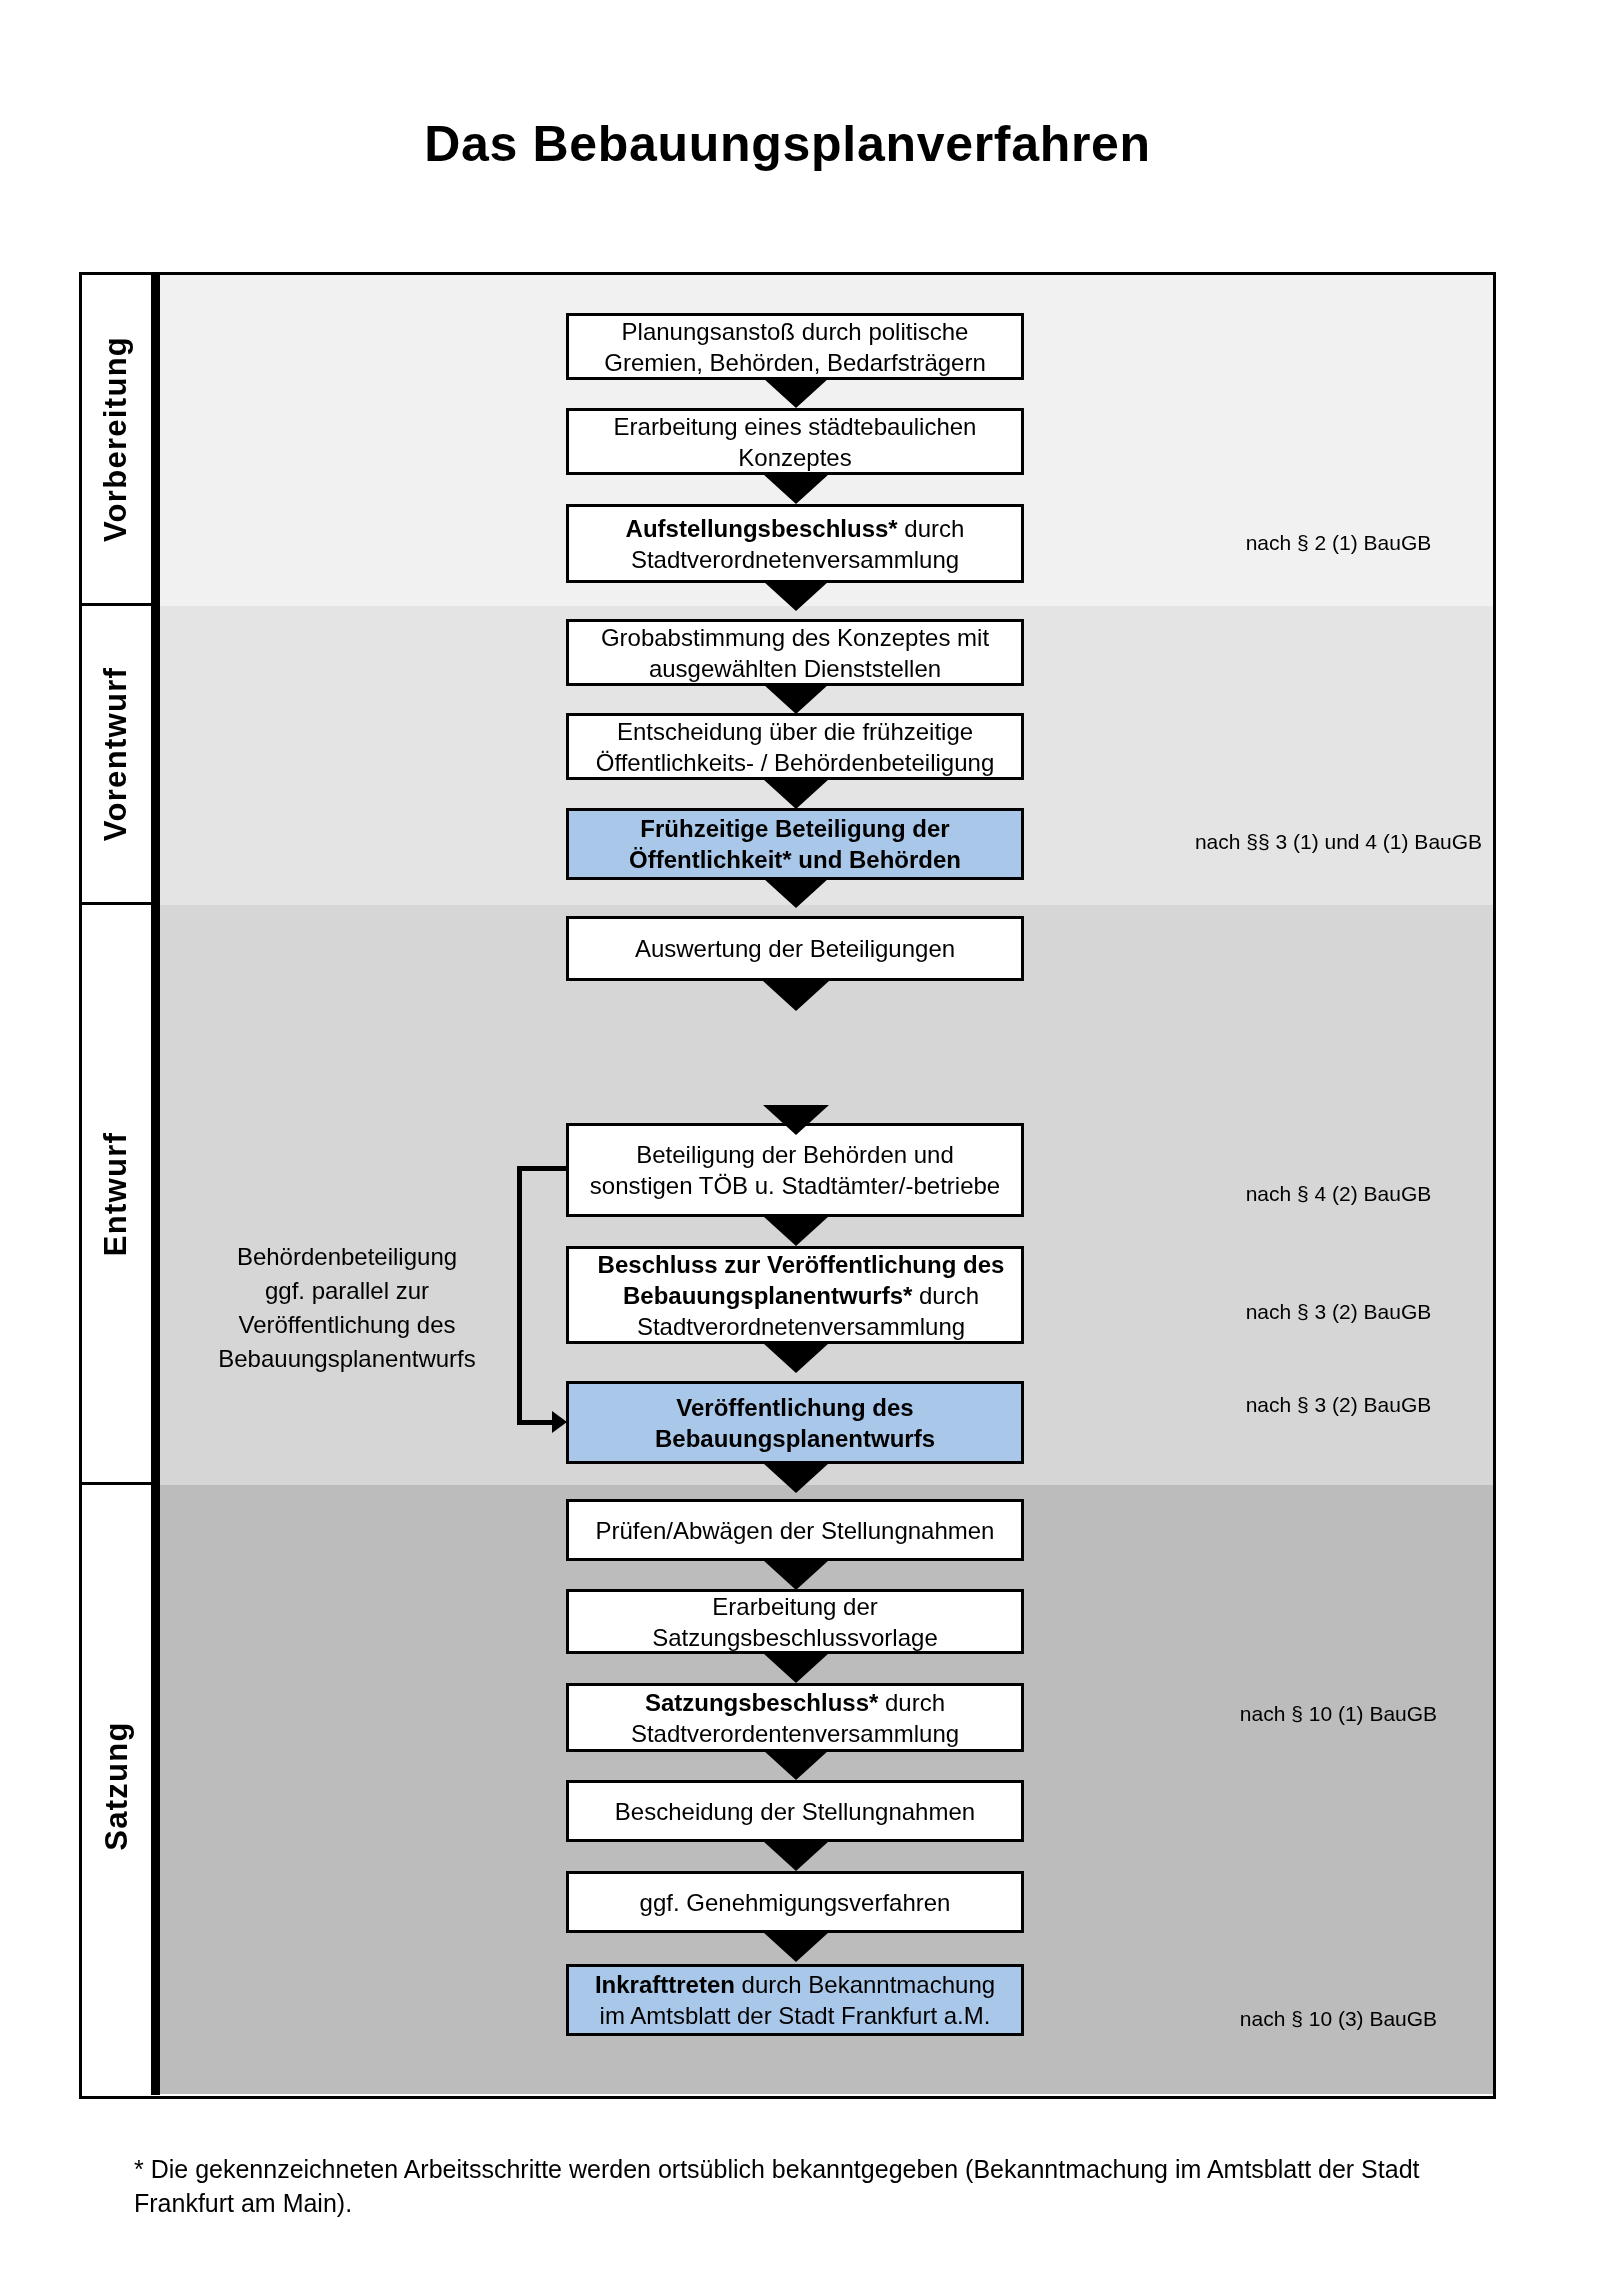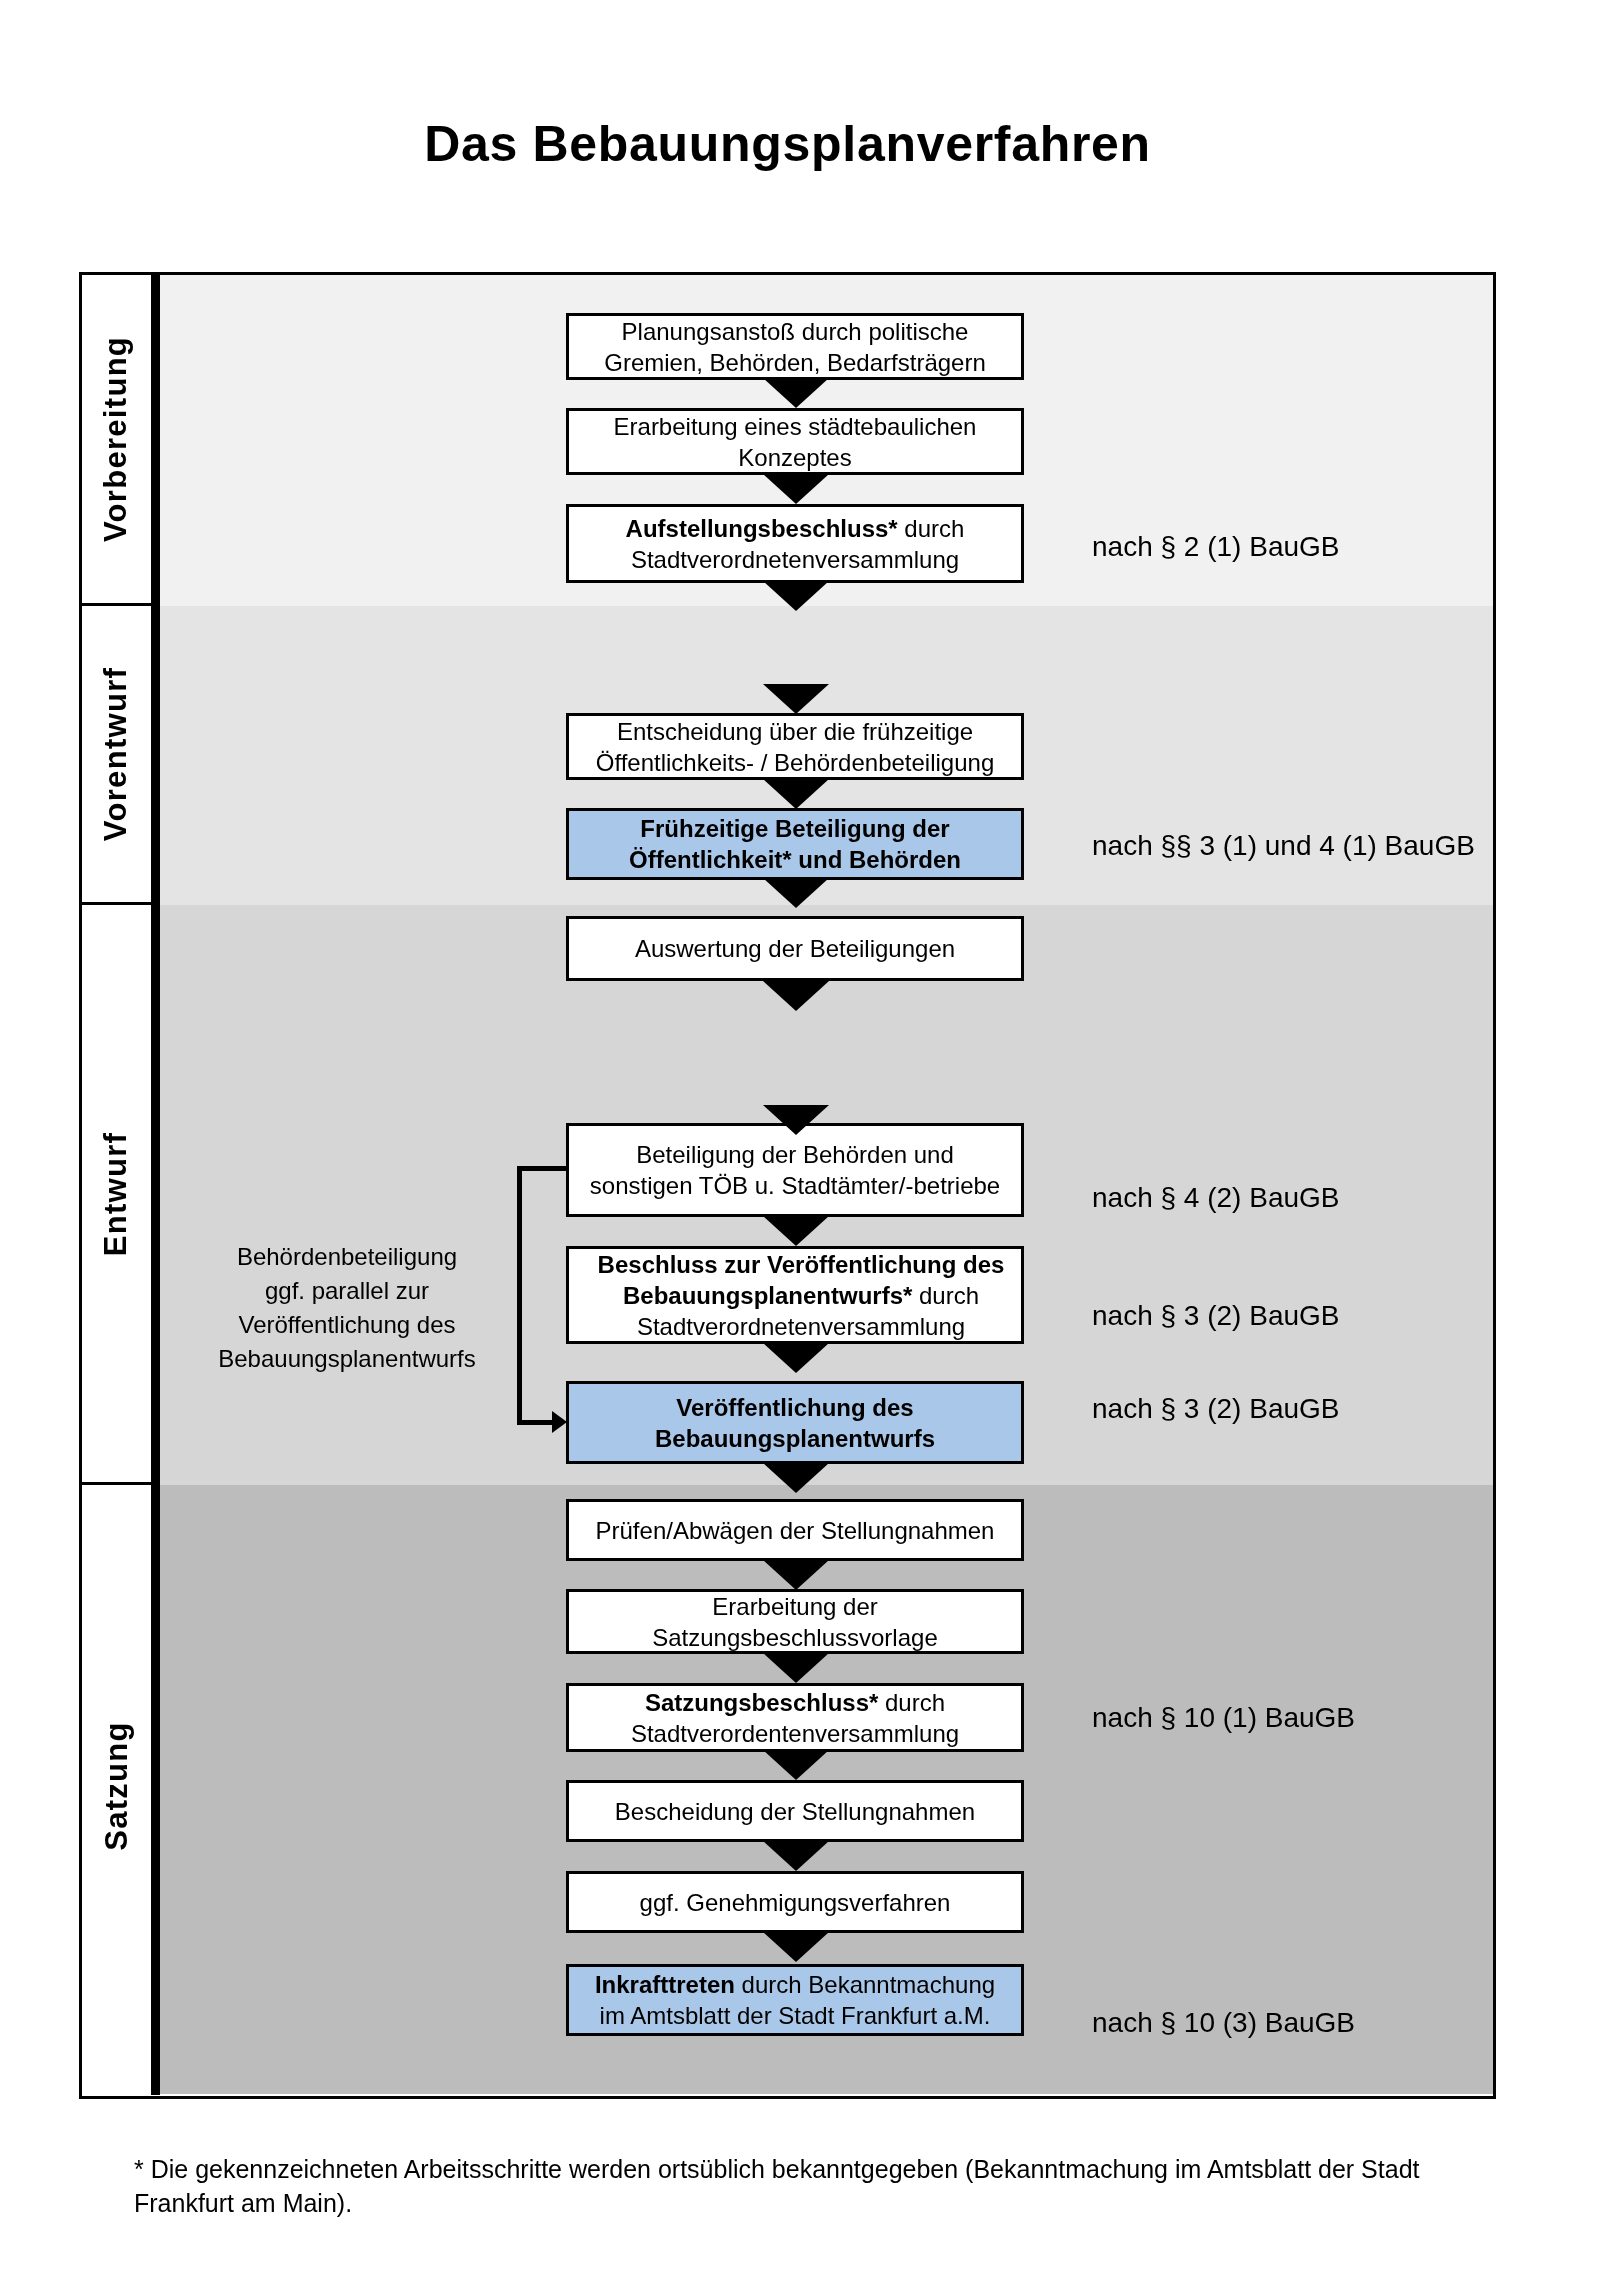--- a/index.html
+++ b/index.html
@@ -26,21 +26,21 @@
   
   .fbox{left:566px;width:458px;border:3.9px solid #000;box-sizing:border-box;
         background:#fff;display:flex;flex-direction:column;align-items:center;
         justify-content:center;text-align:center;font-size:24px;line-height:31px;}
   .fbox.hl{font-weight:bold;}
   .bline{white-space:nowrap;}
   
   .arr{left:763px;width:0;height:0;border-left:33px solid transparent;
        border-right:33px solid transparent;border-top:30px solid #000;}
   
-  .annot{left:1092px;width:367px;font-size:28px;white-space:nowrap;}
+  .annot{left:1155px;width:367px;font-size:21px;white-space:nowrap;text-align:center;}
   
   #sidenote{left:190px;top:1240px;width:314px;text-align:center;
             font-size:24px;line-height:34px;}
   
   .conn{background:#000;}
   #conn-arrowhead{left:552px;top:1411px;width:0;height:0;
       border-top:11px solid transparent;border-bottom:11px solid transparent;
       border-left:15.7px solid #000;}
   
   #footnote{left:134px;top:2152px;width:1375px;font-size:25px;line-height:34px;}
@@ -79,20 +79,24 @@
       <div class="bline"><span style="font-weight: normal;">Planungsanstoß durch politische</span></div>
       <div class="bline"><span style="font-weight: normal;">Gremien, Behörden, Bedarfsträgern</span></div>
     </div>
   <div class="abs fbox" style="top:408px;height:67px;">
       <div class="bline"><span style="font-weight: normal;">Erarbeitung eines städtebaulichen</span></div>
       <div class="bline"><span style="font-weight: normal;">Konzeptes</span></div>
     </div>
   <div class="abs fbox" style="top:504px;height:79px;">
       <div class="bline"><span style="font-weight: bold;">Aufstellungsbeschluss*</span><span style="font-weight: normal;"> durch</span></div>
       <div class="bline"><span style="font-weight: normal;">Stadtverordnetenversammlung</span></div>
+    </div>
+  <div class="abs fbox" style="top:619px;height:67px;">
+      <div class="bline"><span style="font-weight: normal;">Grobabstimmung des Konzeptes mit</span></div>
+      <div class="bline"><span style="font-weight: normal;">ausgewählten Dienststellen</span></div>
     </div>
   <div class="abs fbox" style="top:713px;height:67px;">
       <div class="bline"><span style="font-weight: normal;">Entscheidung über die frühzeitige</span></div>
       <div class="bline"><span style="font-weight: normal;">Öffentlichkeits- / Behördenbeteiligung</span></div>
     </div>
   <div class="abs fbox hl" style="top: 808px; height: 72px; background: rgb(169, 199, 232);">
       <div class="bline"><span style="font-weight: bold;">Frühzeitige Beteiligung der</span></div>
       <div class="bline"><span style="font-weight: bold;">Öffentlichkeit* und Behörden</span></div>
     </div>
   <div class="abs fbox" style="top:916px;height:65px;">

